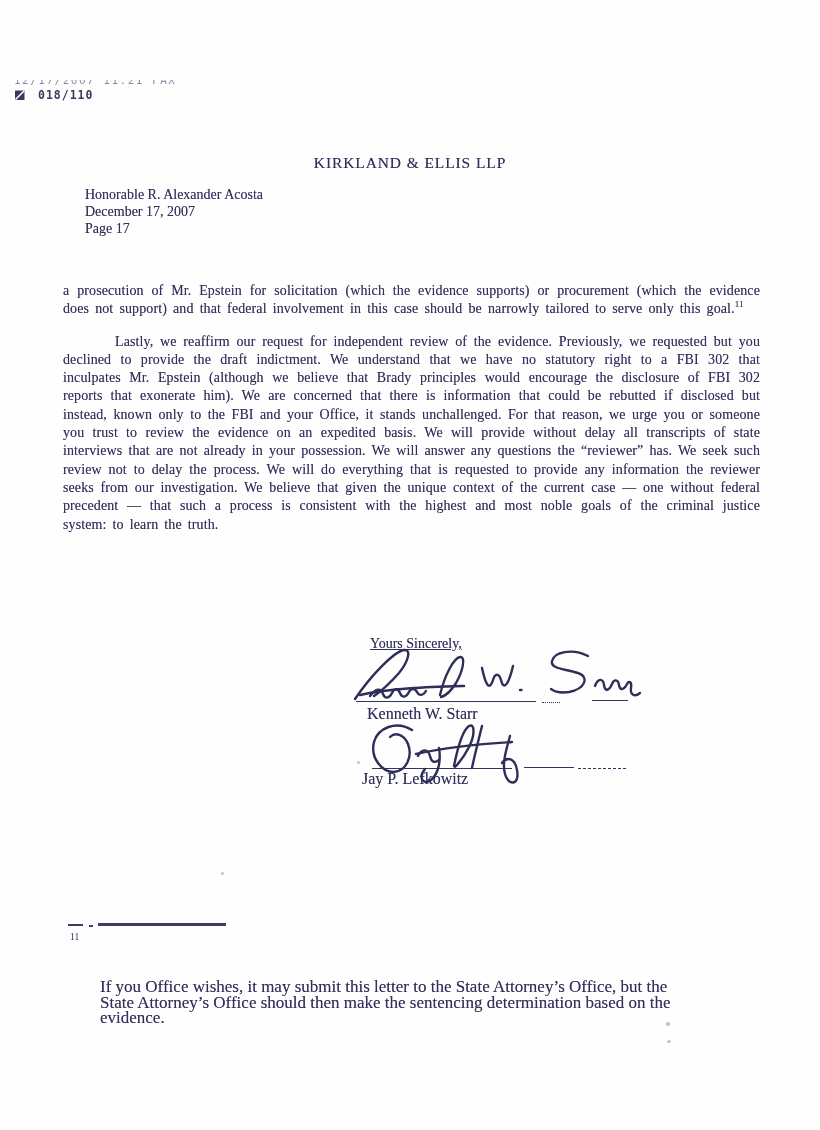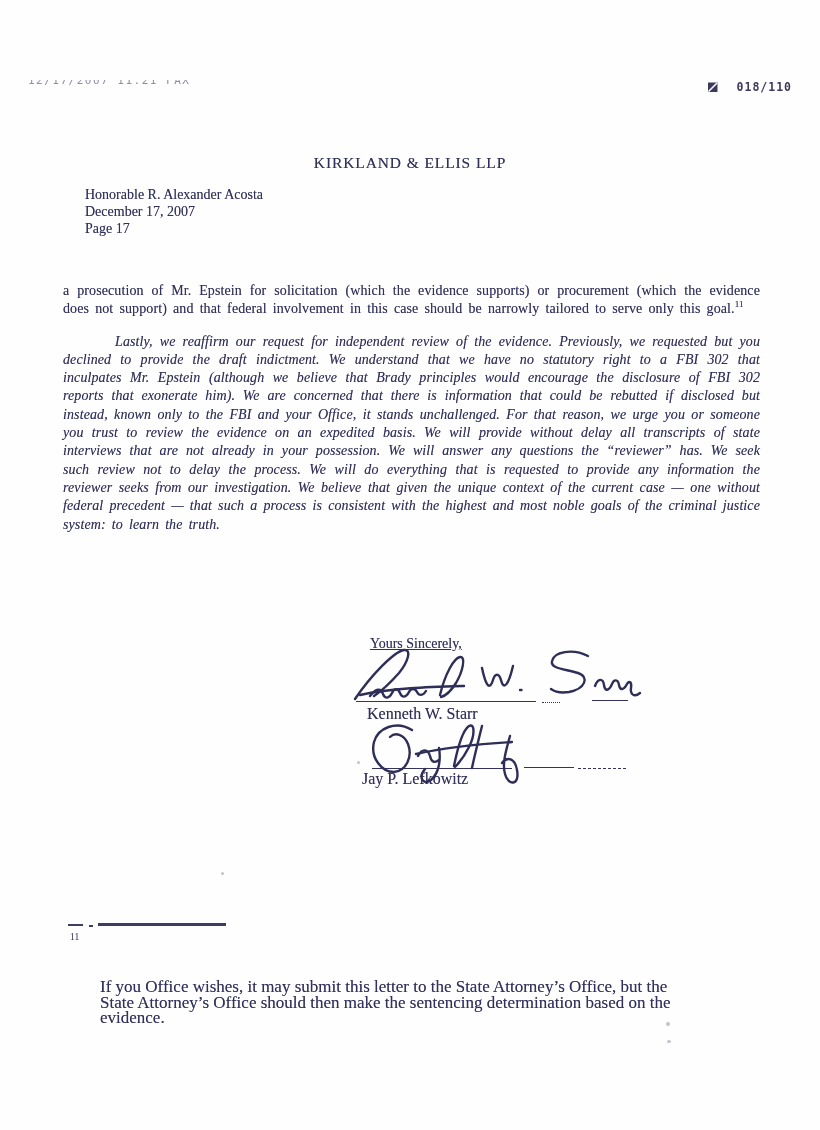--- a/index.html
+++ b/index.html
@@ -8,31 +8,31 @@
     position: relative;
     width: 820px; height: 1130px;
     margin: 0 auto;
     background: #fefefe;
     font-family: "Liberation Serif", serif;
     color: #30305b;
     overflow: hidden;
   }
   
   .fax-header {
-    position: absolute; top: 80px; left: 28px; right: 28px;
-    display: flex; justify-content: space-between; align-items: flex-start;
+    position: absolute; top: 80px; left: 14px; right: 28px;
+    display: flex; justify-content: space-between; align-items: flex-start; flex-direction: column;
   }
   .fax-ts-clip { height: 8px; overflow: hidden; opacity: 0.7; }
   .fax-ts {
     display: block; margin-top: -6px;
     font-family: "DejaVu Sans Mono", monospace;
     font-size: 11px; letter-spacing: 1.5px; color: #5d5d80;
   }
   .fax-counter {
-    display: flex; align-items: center; gap: 17px;
+    display: flex; align-items: center; gap: 11px;
     font-family: "DejaVu Sans Mono", monospace;
     font-size: 11.5px; letter-spacing: 1px; font-weight: bold; color: #3a3a5e;
   }
   .fax-icon { width: 12px; height: 12px; margin-right: 1px; }
   
   .letterhead {
     position: absolute; top: 154px; left: 0; width: 100%;
     text-align: center; font-size: 15.5px; letter-spacing: 0.9px;
     text-shadow: 0 0 0.5px rgba(48,48,91,.55);
   }
@@ -43,21 +43,21 @@
     text-shadow: 0 0 0.5px rgba(48,48,91,.5);
   }
   
   .body-text {
     position: absolute; top: 282px; left: 63px; width: 697px;
     font-size: 14px; line-height: 18.3px; text-align: justify;
     word-spacing: 2.5px; letter-spacing: 0.1px;
     text-shadow: 0 0 0.5px rgba(48,48,91,.5);
   }
   .body-text p { margin: 0; }
-  .para2 { margin-top: 14px !important; text-indent: 52px; font-style: italic; }
+  .para2 { margin-top: 14px !important; text-indent: 52px; }
   sup.fn-ref { font-size: 9px; line-height: 0; vertical-align: super; }
   
   .valediction {
     position: absolute; top: 636px; left: 370px; font-size: 14px;
     text-shadow: 0 0 0.5px rgba(48,48,91,.5);
     text-decoration: underline;
   }
   .sig { position: absolute; }
   .sig-starr { top: 646px; left: 352px; width: 292px; height: 58px; }
   .sig-lefkowitz { top: 720px; left: 360px; width: 190px; height: 72px; }

